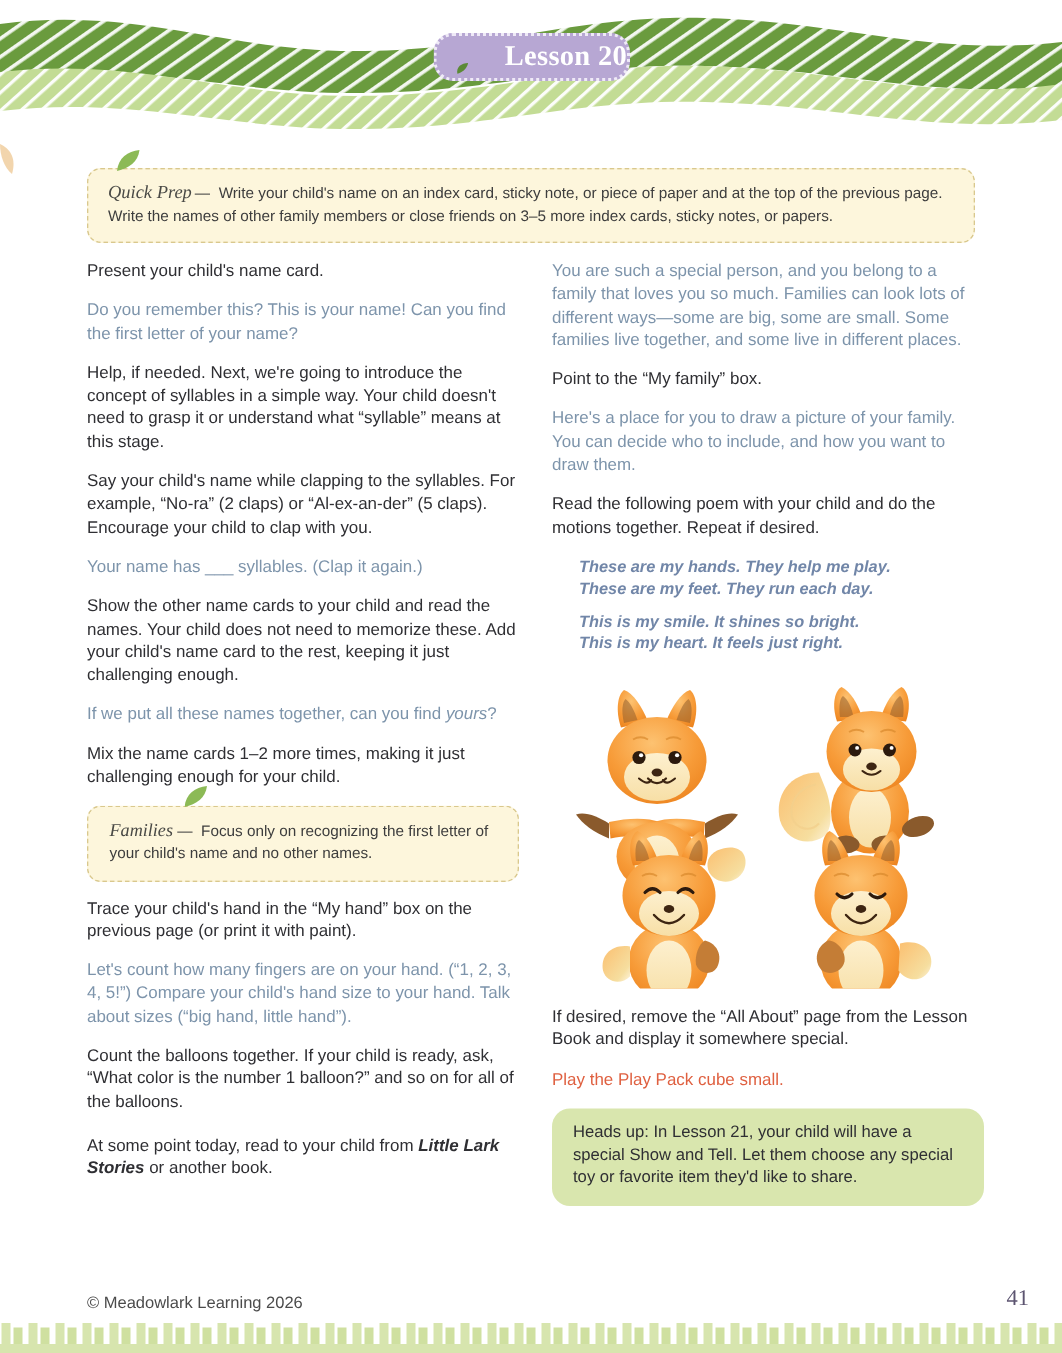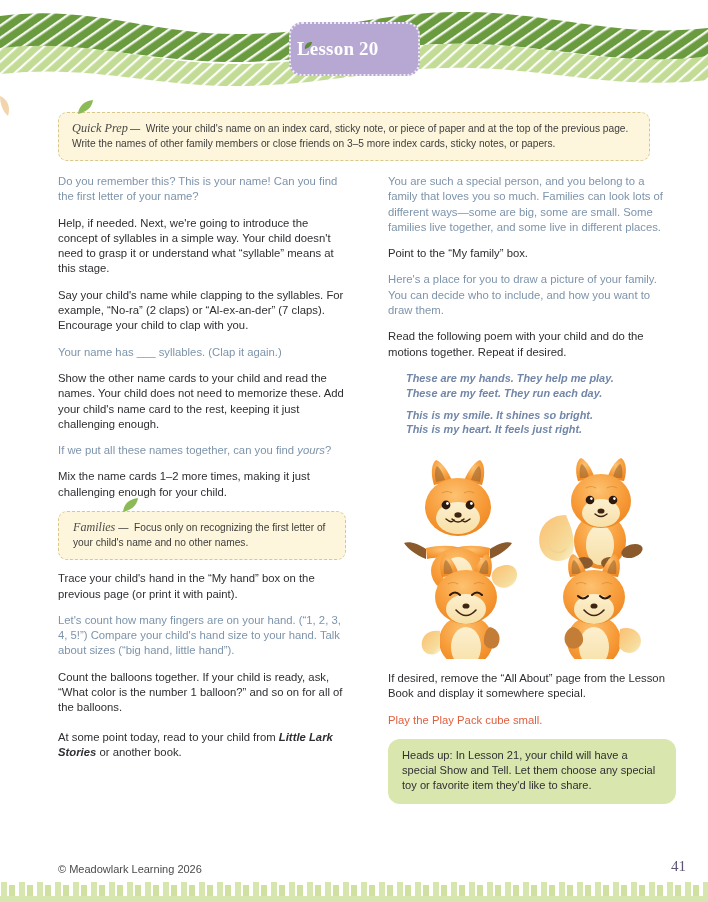--- a/index.html
+++ b/index.html
@@ -11,25 +11,25 @@
   }
   .page { position: relative; width: 708px; height: 902px; background: #fff; }
 
   
   .wave-band { position: absolute; top: 0; left: 0; width: 708px; height: 92px; overflow: hidden; }
   .wave-band svg { display: block; }
 
   
   .lesson-badge {
     position: absolute; top: 22px; left: 289px;
-    width: 131px; height: 54px;
+    width: 131px; height: 32px;
     background: #b7a7d3;
     border-radius: 13px;
     border: 2px dotted #efeaf7;
-    display: flex; align-items: center; justify-content: flex-start;
+    display: flex; align-items: center; justify-content: flex-end;
     z-index: 5;
   }
   .lesson-badge .label {
     font-family: "Liberation Serif", serif;
     font-weight: bold; font-size: 19px; color: #ffffff;
     letter-spacing: .2px; padding-left: 6px;
   }
   .badge-leaf { position: absolute; left: 13px; top: 17px; width: 9px; height: 11px; z-index: 6; }
 
   
@@ -43,21 +43,21 @@
   .qp-leaf { position: absolute; left: 78px; top: 100px; width: 16px; height: 15px; z-index: 4; }
   .qp-line { font-size: 10.2px; color: #3d3d3d; line-height: 15.2px; }
   .qp-title {
     font-family: "Liberation Serif", serif; font-style: italic;
     font-size: 12.3px; color: #4a4a46; padding-right: 2px;
   }
 
   
   .col { position: absolute; top: 174px; width: 288px; }
   .col-left  { left: 58px; }
-  .col-right { left: 388px; }
+  .col-right { left: 368px; }
 
   p.body {
     font-size: 11.3px; line-height: 15.3px; color: #2f2f33;
     margin-bottom: 11px;
   }
   p.script {
     font-size: 11.3px; line-height: 15.3px; color: #7d94ab;
     margin-bottom: 11px;
   }
   p.orange { color: #df6040; }
@@ -176,23 +176,24 @@
   </svg>
   <div class="quickprep">
     <div class="qp-line">
       <span class="qp-title">Quick Prep</span><span>—</span>&nbsp;
       <span>Write your child's name on an index card, sticky note, or piece of paper and at the top of the previous page. Write the names of other family members or close friends on 3–5 more index cards, sticky notes, or papers.</span>
     </div>
   </div>
 
   <div class="col col-left">
 
+    <p class="body">Present your child's name card.</p>
     <p class="script">Do you remember this? This is your name! Can you find the first letter of your name?</p>
     <p class="body">Help, if needed. Next, we're going to introduce the concept of syllables in a simple way. Your child doesn't need to grasp it or understand what “syllable” means at this stage.</p>
-    <p class="body">Say your child's name while clapping to the syllables. For example, “No-ra” (2 claps) or “Al-ex-an-der” (7 claps). Encourage your child to clap with you.</p>
+    <p class="body">Say your child's name while clapping to the syllables. For example, “No-ra” (2 claps) or “Al-ex-an-der” (5 claps). Encourage your child to clap with you.</p>
     <p class="script">Your name has ___ syllables. (Clap it again.)</p>
     <p class="body">Show the other name cards to your child and read the names. Your child does not need to memorize these. Add your child's name card to the rest, keeping it just challenging enough.</p>
 
     <p class="script">
       <span>If we put all these names together, can you find </span><span class="ital">yours</span><span>?</span>
     </p>
 
     <p class="body">Mix the name cards 1–2 more times, making it just challenging enough for your child.</p>
 
     <div class="tipbox">

